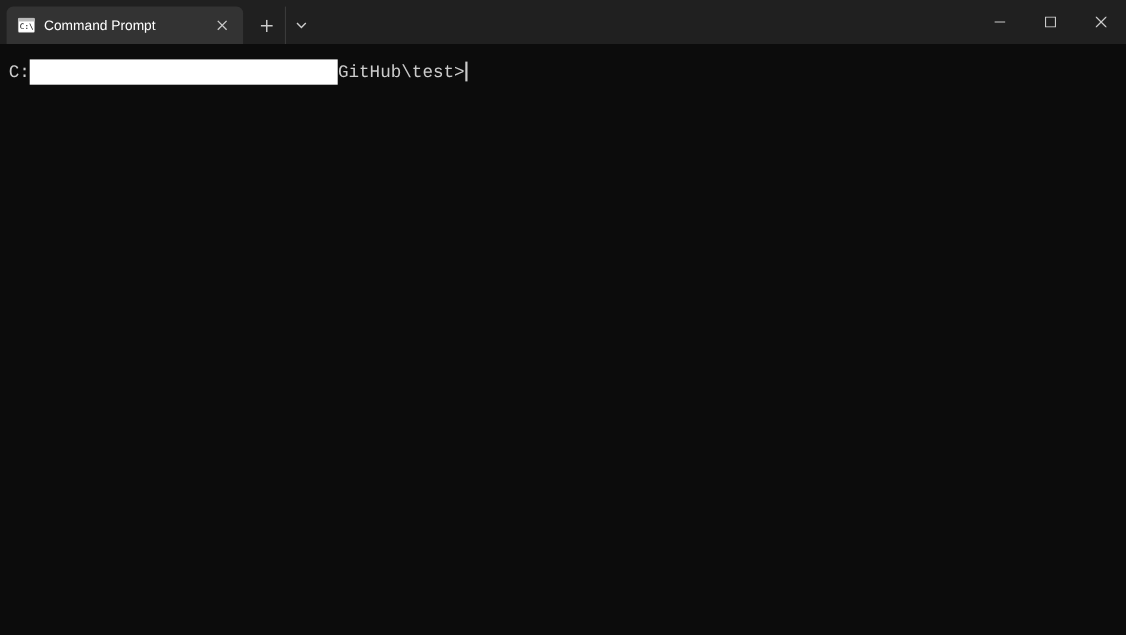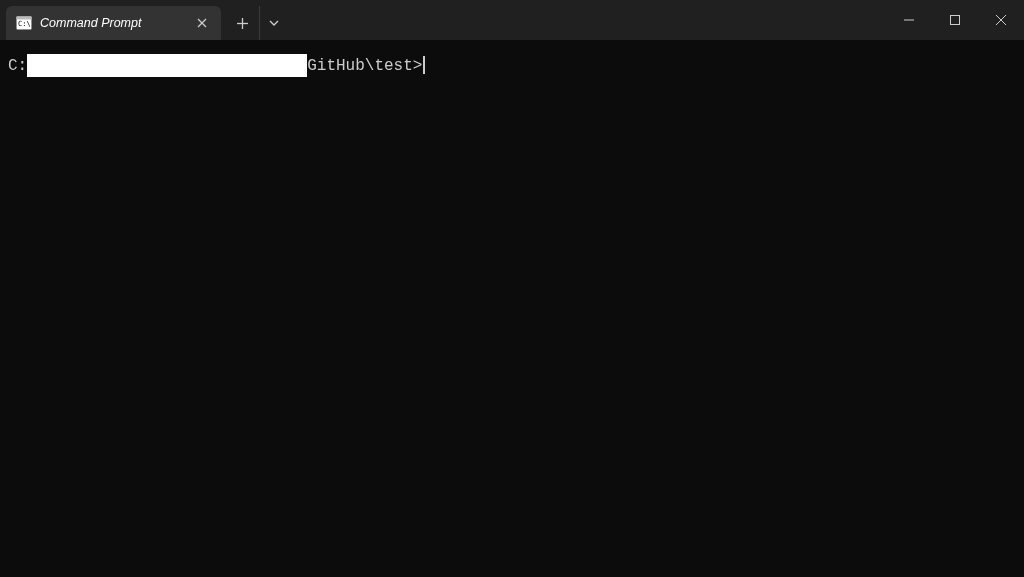--- a/index.html
+++ b/index.html
@@ -51,21 +51,20 @@
     }
     .tab-icon svg {
       width: 16px;
       height: 16px;
     }
     .tab-title {
       font-size: 12.5px;
       font-weight: 500;
       color: #ffffff;
       flex: 1;
-      font-style: italic;
     }
     .tab-close {
       width: 18px;
       height: 18px;
       display: flex;
       align-items: center;
       justify-content: center;
       color: #cccccc;
       font-size: 13px;
       border-radius: 2px;

